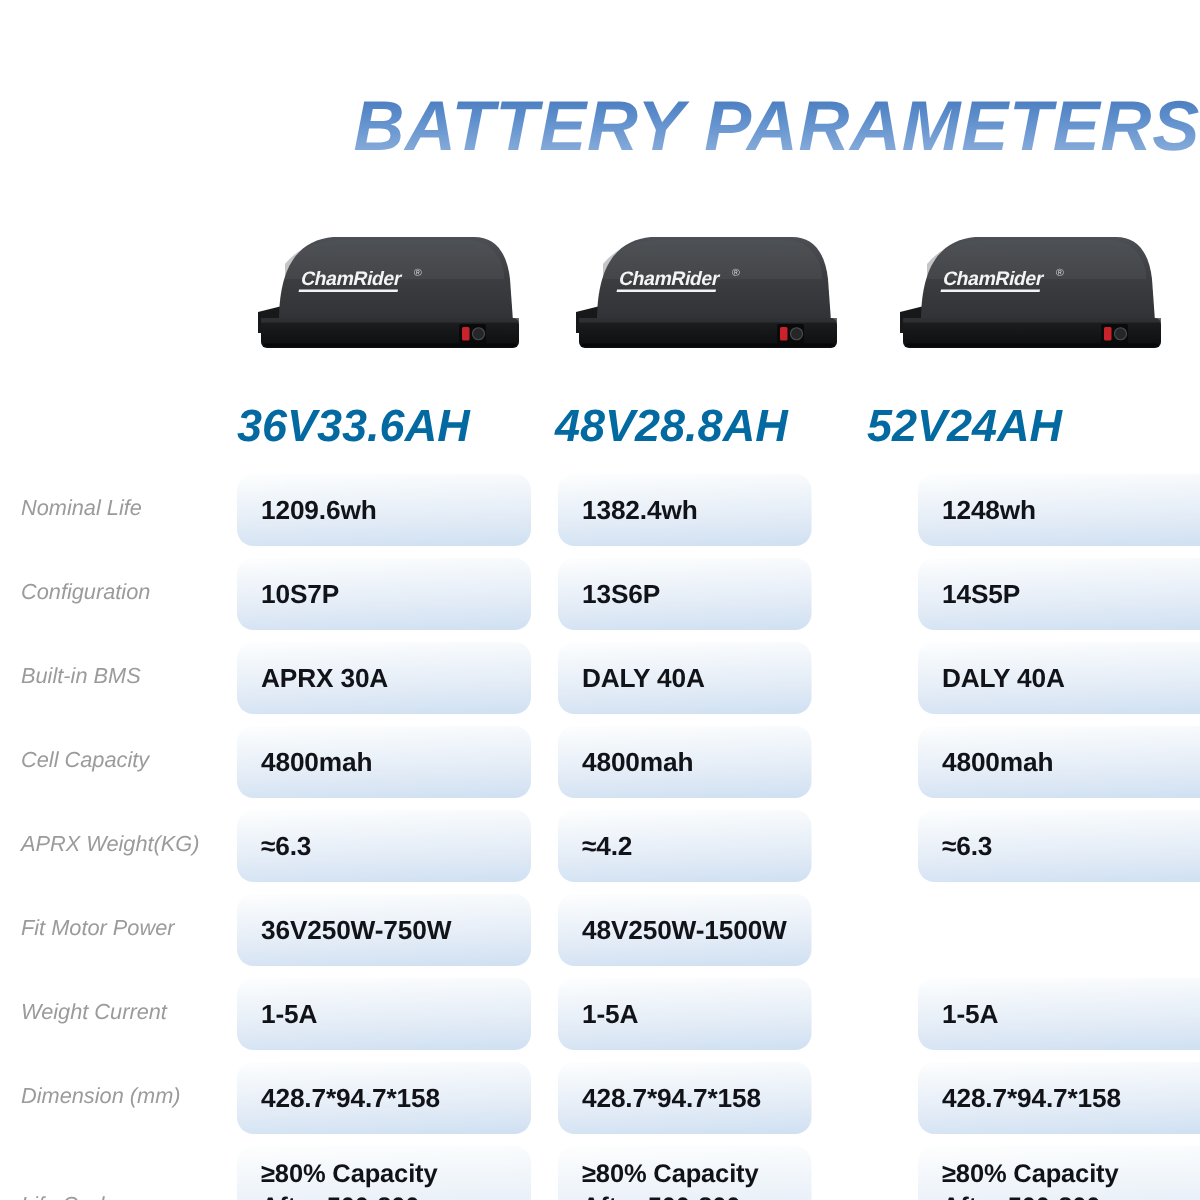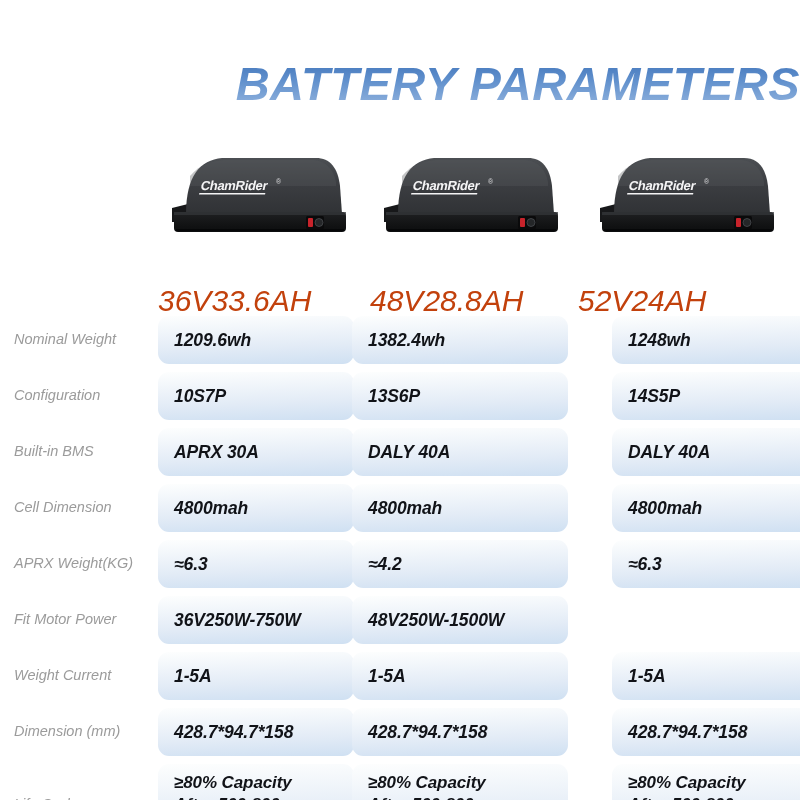--- a/index.html
+++ b/index.html
@@ -66,25 +66,25 @@
   
   .header-row {
     position: absolute;
     top: 268px;
     left: 0;
     width: 800px;
     height: 42px;
   }
   .col-header {
     position: absolute;
-    top: 16px;
+    top: 0;
     font-size: 30px;
-    font-weight: normal;
+    font-weight: bold;
     font-style: italic;
-    color: #c2410c;
+    color: #0369a1;
     letter-spacing: 0px;
     white-space: nowrap;
   }
   .col-header.c0 { left: 158px; }
   .col-header.c1 { left: 370px; }
   .col-header.c2 { left: 578px; }
 
   
   .spec-table {
     position: absolute;
@@ -121,27 +121,26 @@
     top: 0;
     height: 100%;
     border-radius: 11px;
     background: linear-gradient(178deg, #fdfefe 0%, #f3f7fb 24%, #e2ebf6 64%, #cfe0f2 100%);
     display: flex;
     align-items: center;
     box-sizing: border-box;
     padding: 0 0 0 16px;
   }
   .pill.c0 { left: 158px;  width: 196px; }
-  .pill.c1 { left: 352px;  width: 216px; }
+  .pill.c1 { left: 372px;  width: 169px; }
   .pill.c2 { left: 612px;  width: 204px; }
 
   .pill-text {
     font-size: 17.5px;
     font-weight: bold;
-    font-style: italic;
     color: #111318;
     line-height: 1.28;
     letter-spacing: -0.1px;
     white-space: pre-line;
   }
   .spec-row.tall .pill-text { font-size: 17px; }
 </style>
 </head>
 <body>
 
@@ -246,21 +245,21 @@
 
 <div class="header-row">
   <div class="col-header c0">36V33.6AH</div>
   <div class="col-header c1">48V28.8AH</div>
   <div class="col-header c2">52V24AH</div>
 </div>
 
 <div class="spec-table">
 
   <div class="spec-row">
-    <div class="row-label">Nominal Weight</div>
+    <div class="row-label">Nominal Life</div>
     <div class="pill c0">
         <span class="pill-text">1209.6wh</span>
       </div>
     <div class="pill c1">
         <span class="pill-text">1382.4wh</span>
       </div>
     <div class="pill c2">
         <span class="pill-text">1248wh</span>
       </div>
   </div>
@@ -285,21 +284,21 @@
       </div>
     <div class="pill c1">
         <span class="pill-text">DALY 40A</span>
       </div>
     <div class="pill c2">
         <span class="pill-text">DALY 40A</span>
       </div>
   </div>
 
   <div class="spec-row">
-    <div class="row-label">Cell Dimension</div>
+    <div class="row-label">Cell Capacity</div>
     <div class="pill c0">
         <span class="pill-text">4800mah</span>
       </div>
     <div class="pill c1">
         <span class="pill-text">4800mah</span>
       </div>
     <div class="pill c2">
         <span class="pill-text">4800mah</span>
       </div>
   </div>

